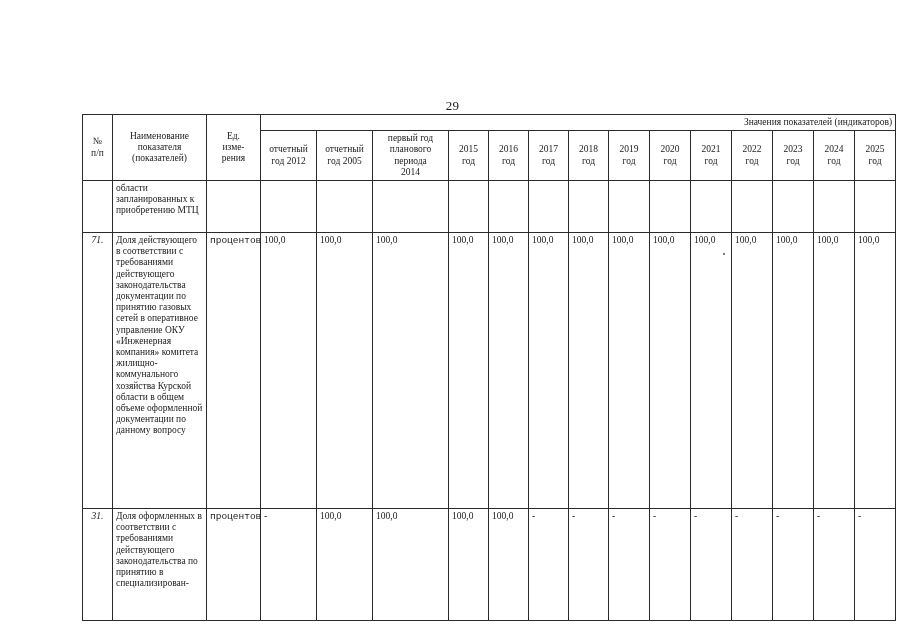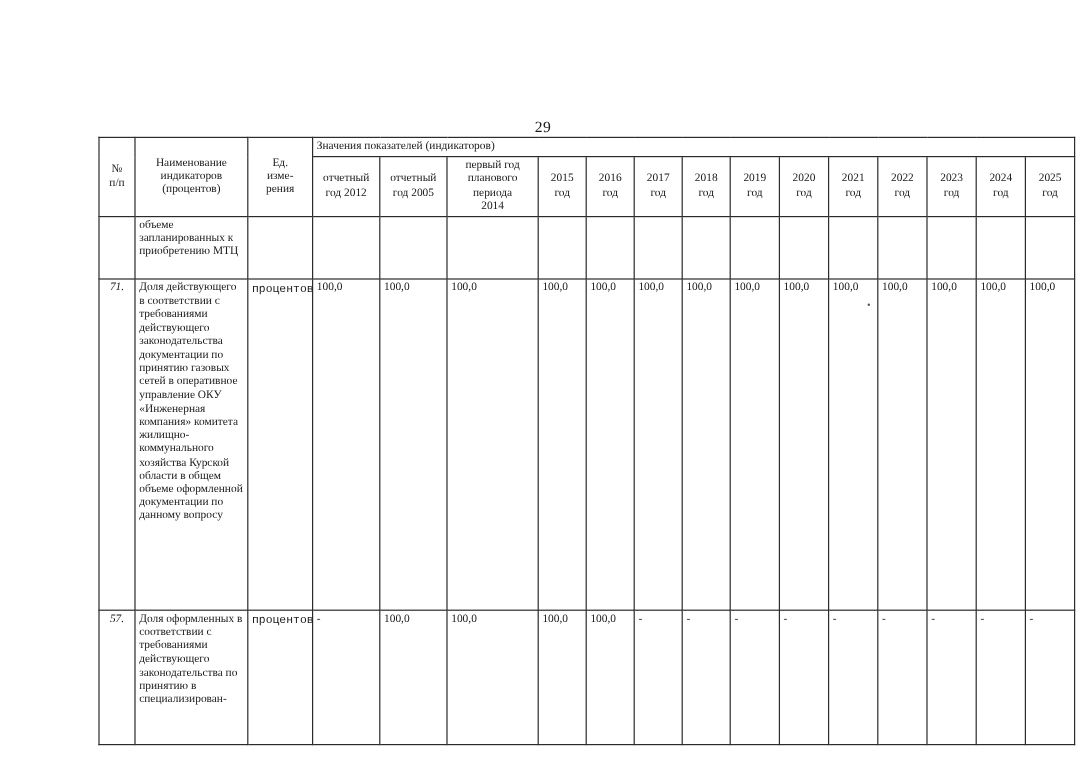--- a/index.html
+++ b/index.html
@@ -80,21 +80,21 @@
   .dot-mark {
     position: absolute;
     width: 2px;
     height: 2px;
     background: #555;
     border-radius: 50%;
   }
   .mark-1 { left: 723px; top: 205px; }
   .mark-2 { left: 806px; top: 613px; }
   .hdr-span {
-    text-align: left;
+    text-align: right;
     vertical-align: middle !important;
     font-size: 10px;
   }
 </style>
 </head>
 <body>
 
 <div class="page">
 
   <div class="page-number">29</div>
@@ -124,22 +124,22 @@
         <col style="width:41px">
       </colgroup>
       <thead>
         <tr>
           <td class="hdr-center" rowspan="2">
             <div>№</div>
             <div>п/п</div>
           </td>
           <td class="hdr-center" rowspan="2">
             <div>Наименование</div>
-            <div>индикаторов</div>
-            <div>(процентов)</div>
+            <div>показателя</div>
+            <div>(показателей)</div>
           </td>
           <td class="hdr-center" rowspan="2">
             <div>Ед.</div>
             <div>изме-</div>
             <div>рения</div>
           </td>
           <td class="hdr-span" colspan="14">Значения показателей (индикаторов)</td>
         </tr>
         <tr>
           <td class="hdr-center">
@@ -198,21 +198,21 @@
           </td>
           <td class="hdr-center">
             <div>2025</div>
             <div>год</div>
           </td>
         </tr>
       </thead>
       <tbody>
         <tr style="height:52px;">
           <td class="num-cell"></td>
-          <td class="name-cell">объеме запланированных к приобретению МТЦ</td>
+          <td class="name-cell">области запланированных к приобретению МТЦ</td>
           <td class="unit-cell"></td>
           <td class="value-cell"></td>
           <td class="value-cell"></td>
           <td class="value-cell"></td>
           <td class="value-cell"></td>
           <td class="value-cell"></td>
           <td class="value-cell"></td>
           <td class="value-cell"></td>
           <td class="value-cell"></td>
           <td class="value-cell"></td>
@@ -235,21 +235,21 @@
           <td class="value-cell">100,0</td>
           <td class="value-cell">100,0</td>
           <td class="value-cell">100,0</td>
           <td class="value-cell">100,0</td>
           <td class="value-cell">100,0</td>
           <td class="value-cell">100,0</td>
           <td class="value-cell">100,0</td>
           <td class="value-cell">100,0</td>
         </tr>
         <tr style="height:112px;">
-          <td class="num-cell">57.</td>
+          <td class="num-cell">31.</td>
           <td class="name-cell">Доля оформленных в соответствии с требованиями действующего законодательства по принятию в специализирован-</td>
           <td class="unit-cell">процентов</td>
           <td class="value-cell">-</td>
           <td class="value-cell">100,0</td>
           <td class="value-cell">100,0</td>
           <td class="value-cell">100,0</td>
           <td class="value-cell">100,0</td>
           <td class="value-cell">-</td>
           <td class="value-cell">-</td>
           <td class="value-cell">-</td>

